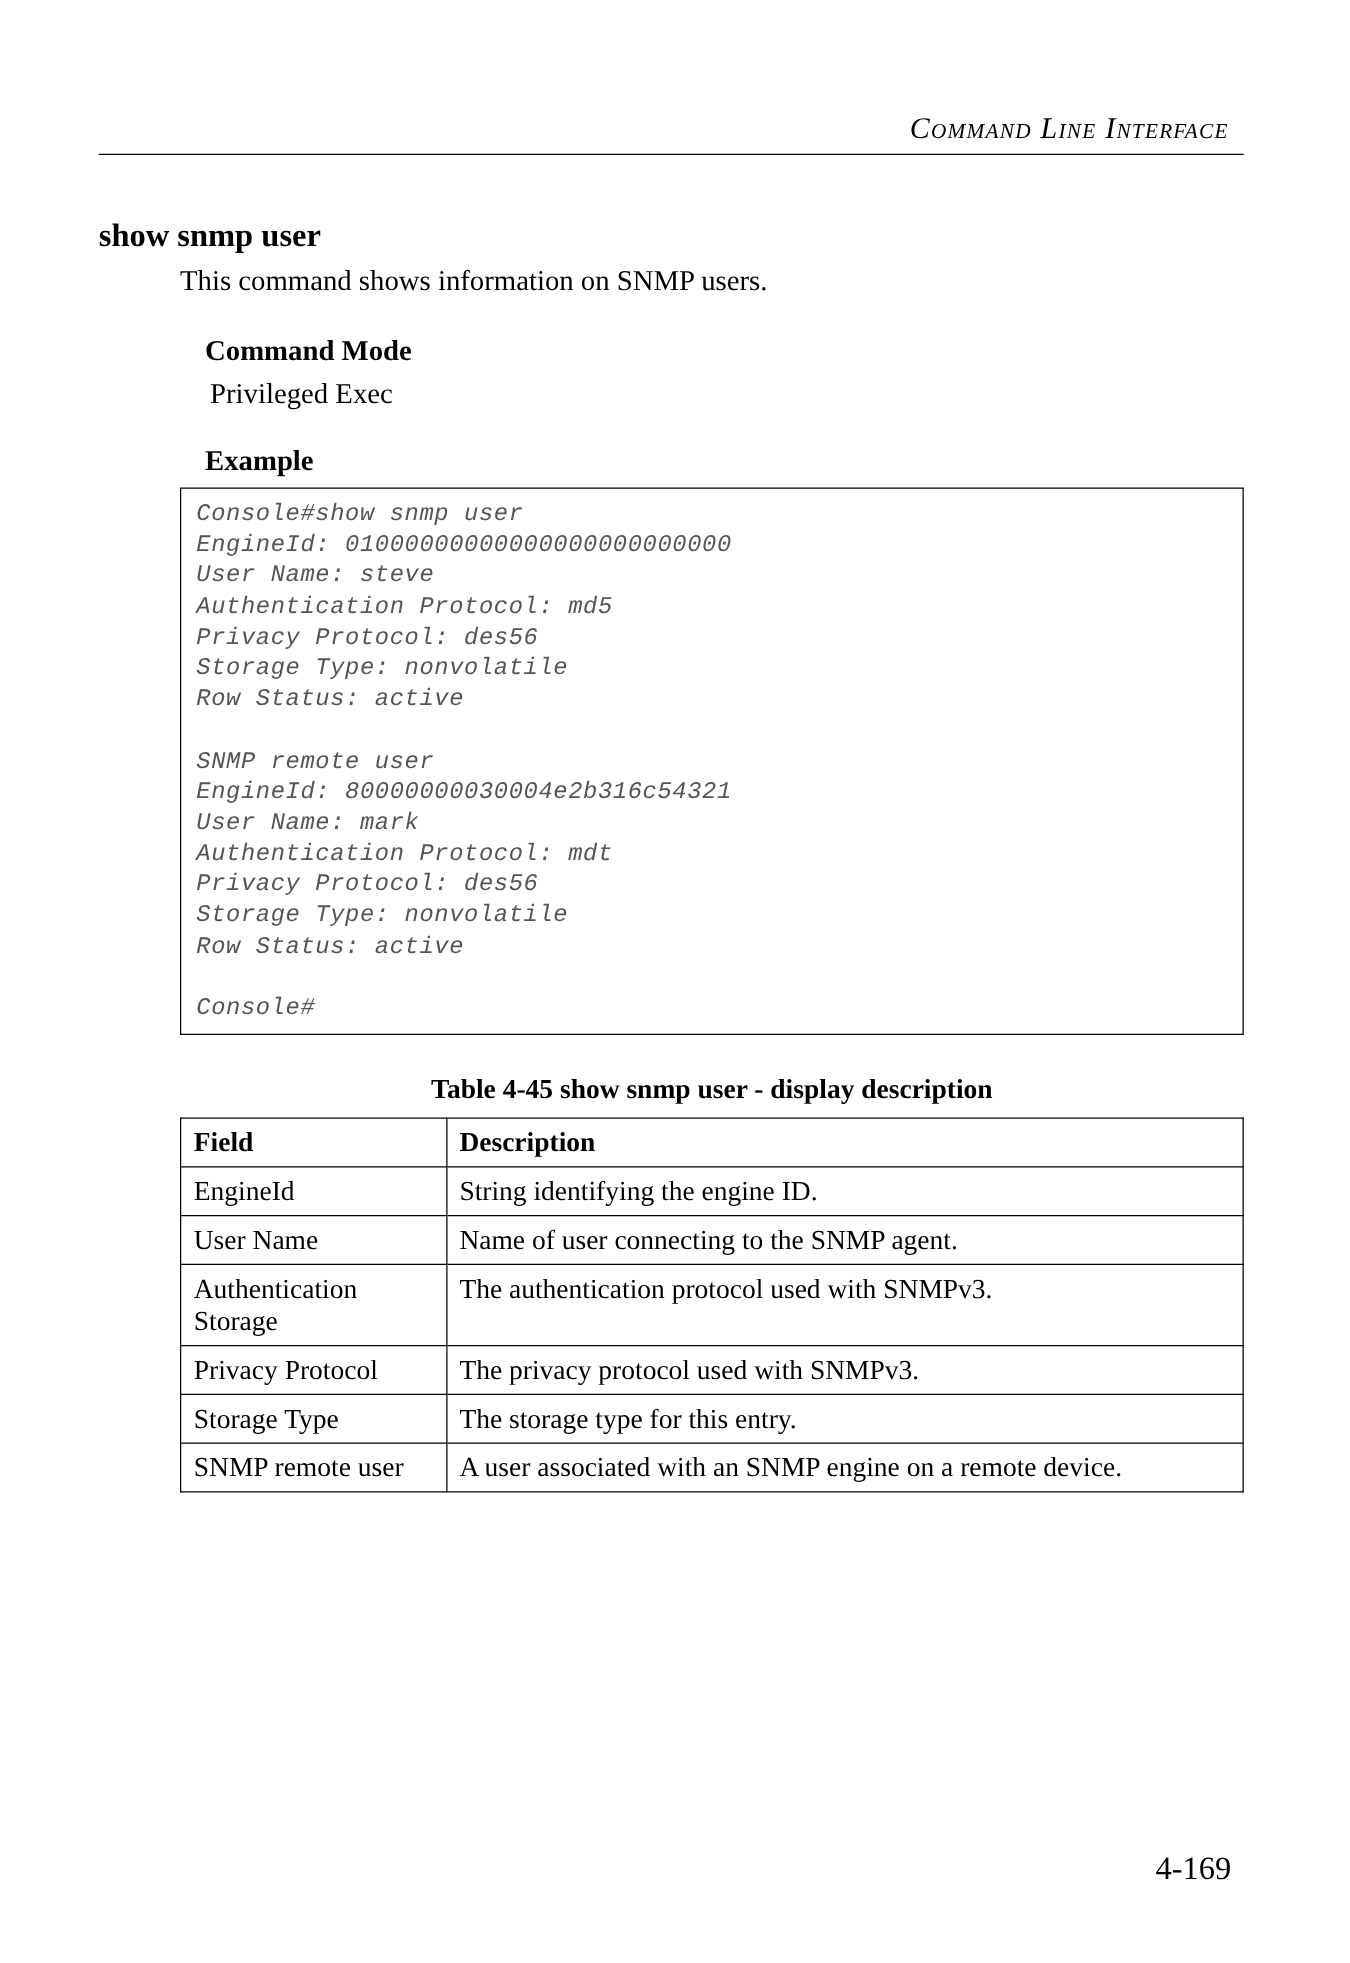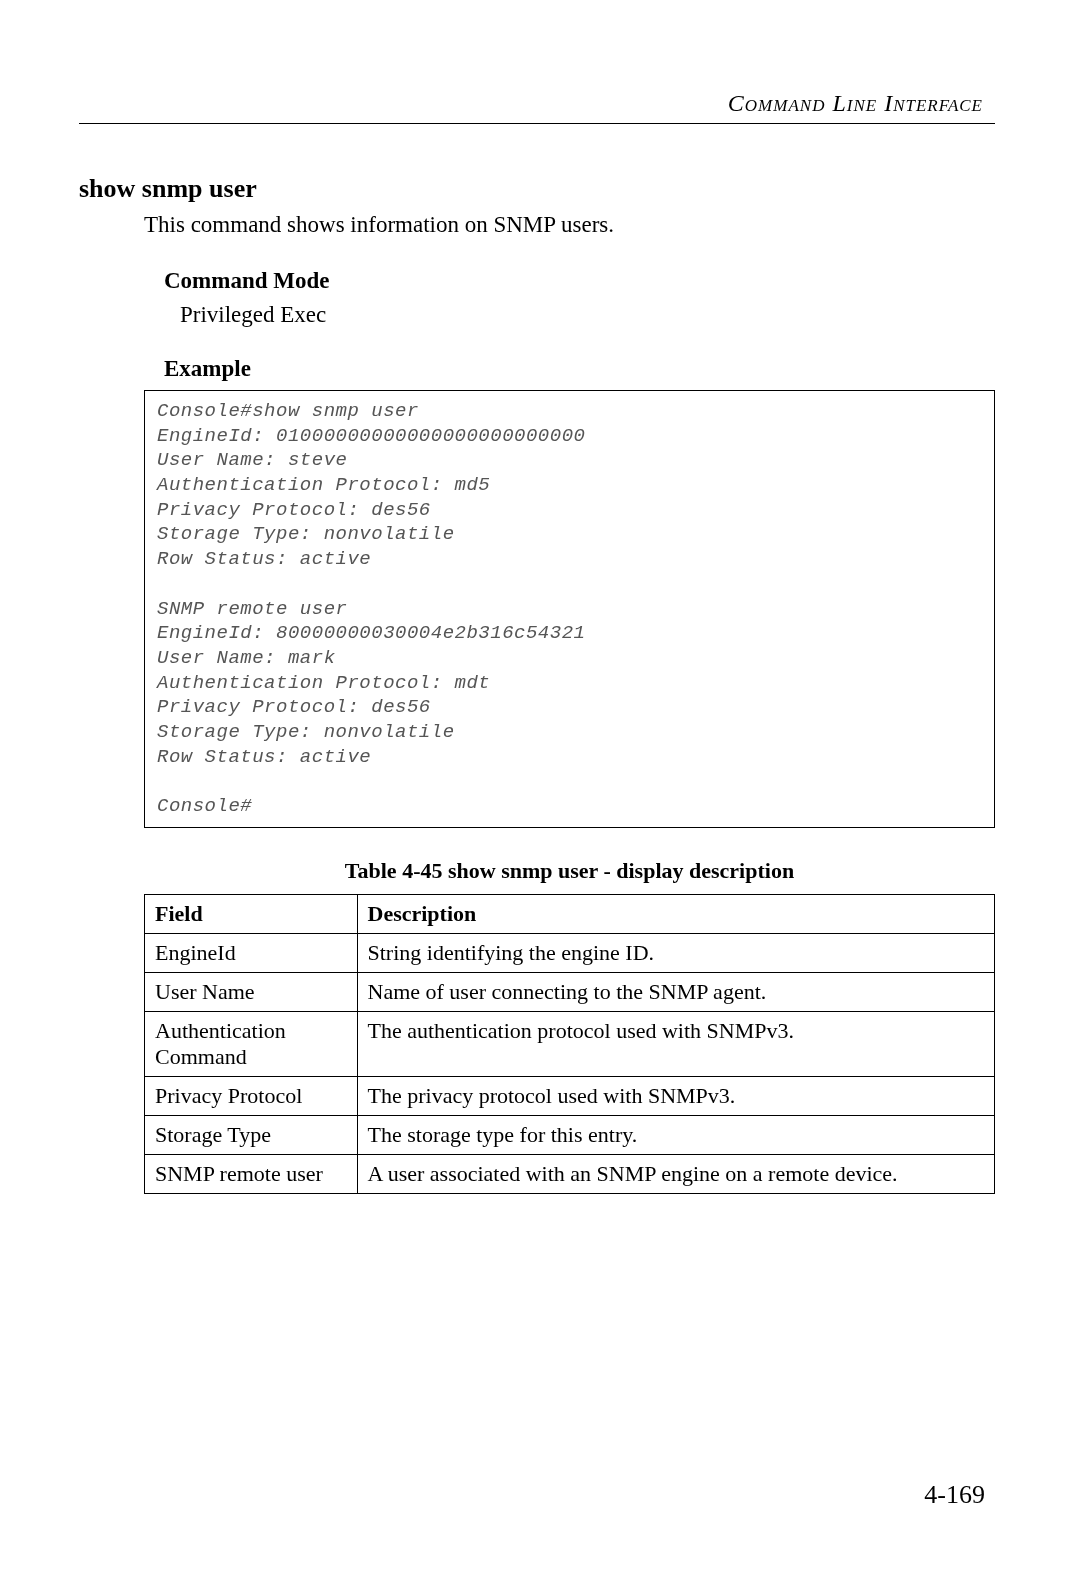--- a/index.html
+++ b/index.html
@@ -45,21 +45,21 @@
       margin-bottom: 30px;
     }
     .sub-heading {
       font-weight: bold;
       font-size: 23px;
       margin-bottom: 8px;
       margin-left: 20px;
     }
     .mode-value {
       font-size: 23px;
-      margin-left: 36px;
+      margin-left: 24px;
       margin-bottom: 28px;
     }
     .console-box {
       border: 1px solid #000;
       font-family: 'Courier New', Courier, monospace;
       font-size: 19px;
       color: #555;
       padding: 8px 12px;
       line-height: 1.3;
       white-space: pre;
@@ -145,21 +145,21 @@
       <tbody>
         <tr>
           <td>EngineId</td>
           <td>String identifying the engine ID.</td>
         </tr>
         <tr>
           <td>User Name</td>
           <td>Name of user connecting to the SNMP agent.</td>
         </tr>
         <tr>
-          <td>Authentication Command</td>
+          <td>Authentication Storage</td>
           <td>The authentication protocol used with SNMPv3.</td>
         </tr>
         <tr>
           <td>Privacy Protocol</td>
           <td>The privacy protocol used with SNMPv3.</td>
         </tr>
         <tr>
           <td>Storage Type</td>
           <td>The storage type for this entry.</td>
         </tr>

